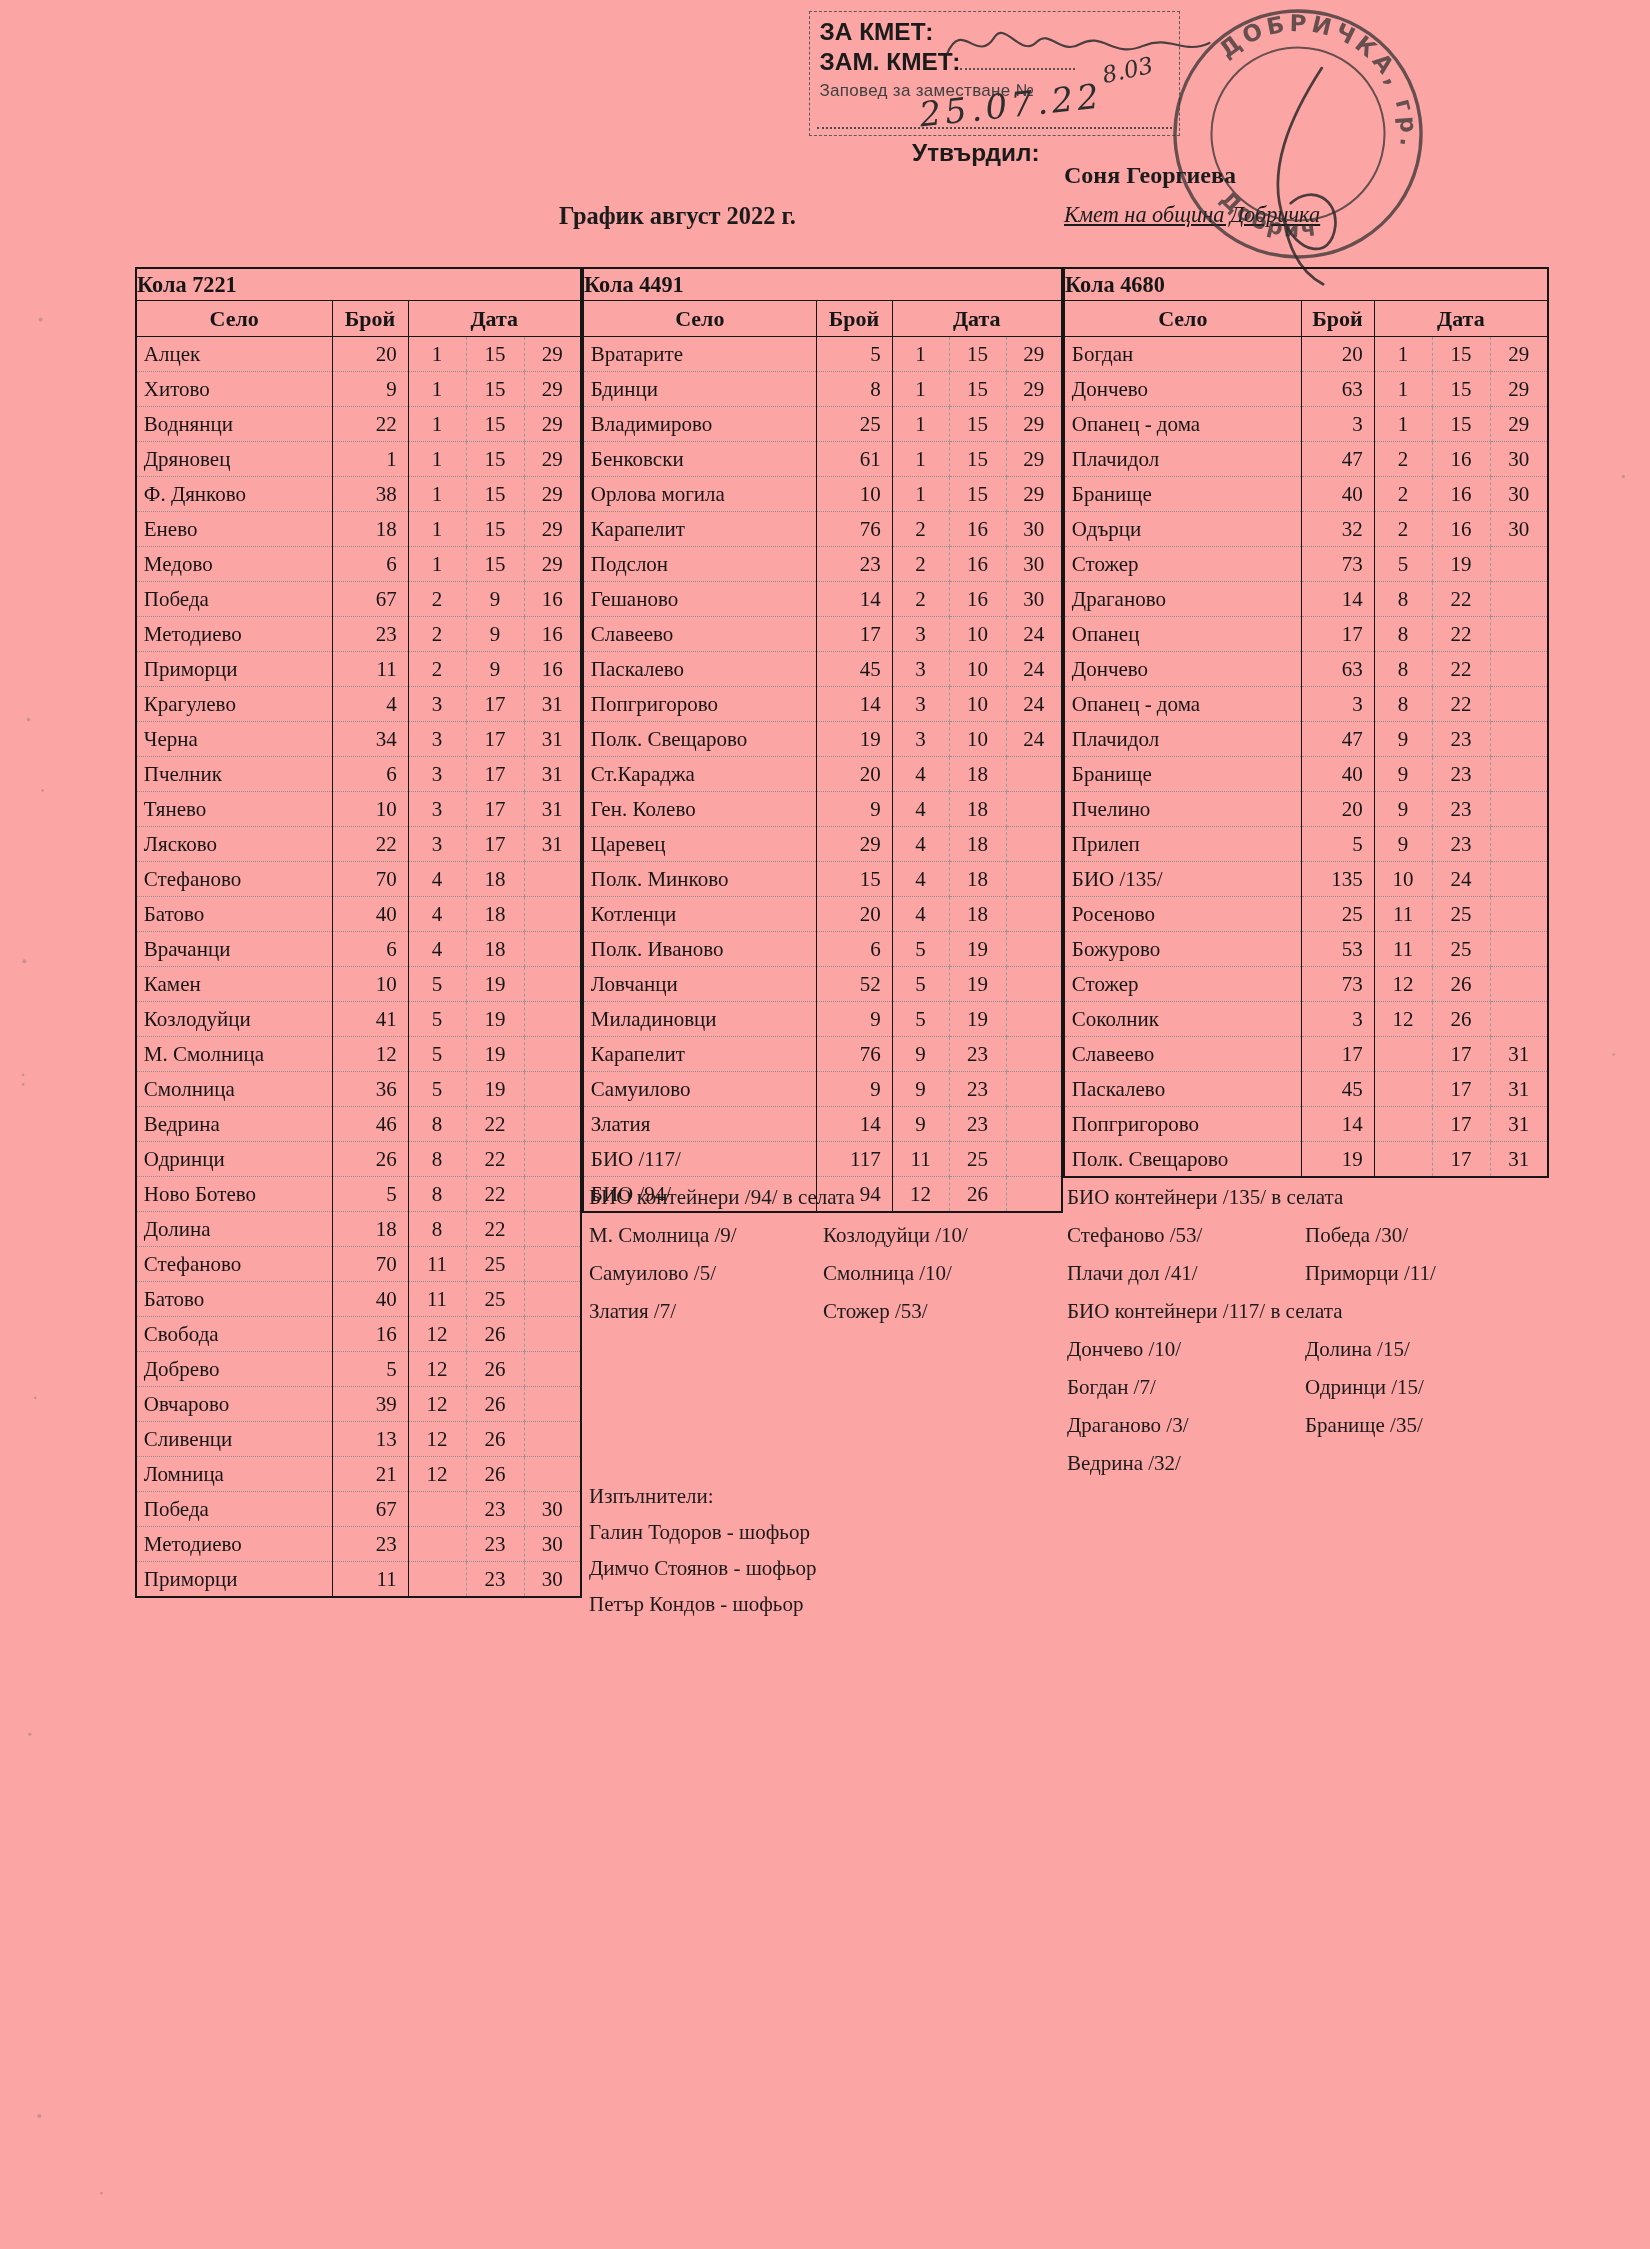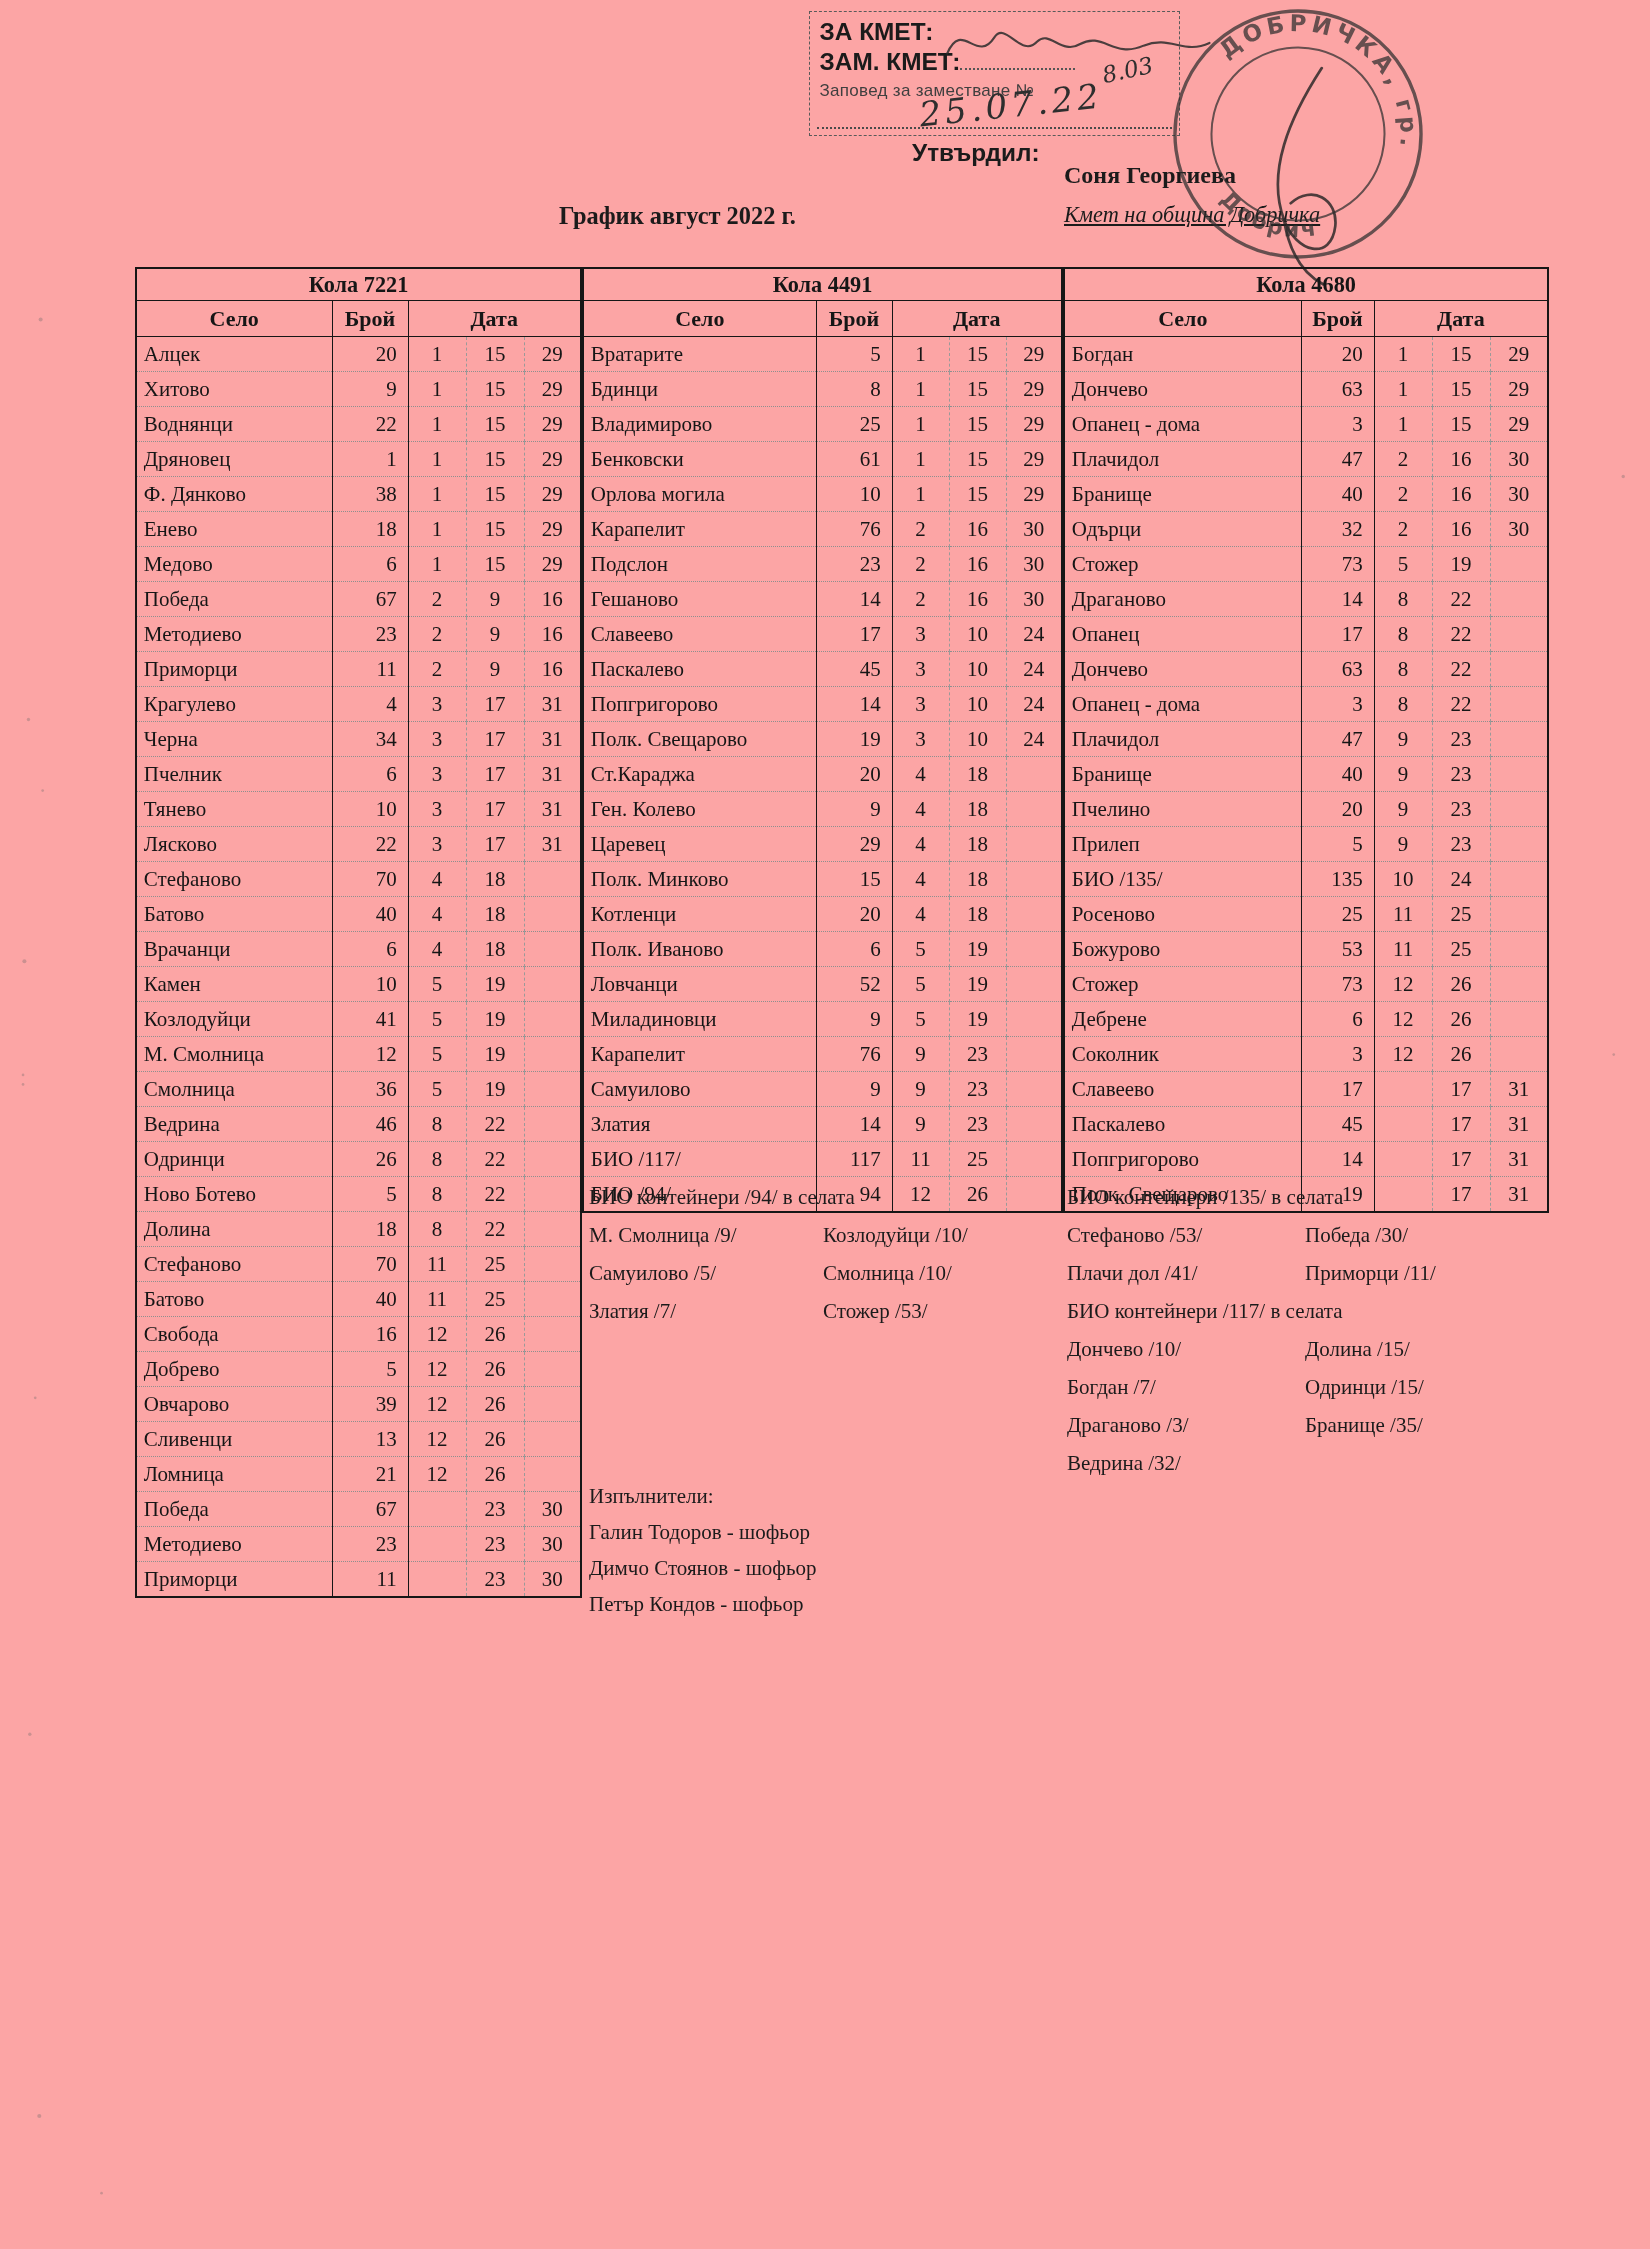--- a/index.html
+++ b/index.html
@@ -36,21 +36,21 @@
 
   
   .tables-wrap{left:135px;top:267px;display:flex;align-items:flex-start;}
   .sched{
     border-collapse:collapse;table-layout:fixed;
     font-family:"Liberation Serif", serif;
     font-size:21px;line-height:1.05;color:#161616;
     border:2px solid #161616;
   }
   .sched th,.sched td{padding:0;overflow:hidden;white-space:nowrap;}
-  .t-title{font-weight:bold;text-align:center;font-size:22.3px;height:31px;border-bottom:1.4px solid #161616;}
+  .t-title{font-weight:bold;text-align:left;font-size:22.3px;height:31px;border-bottom:1.4px solid #161616;}
   .h-selo,.h-broy,.h-data{font-weight:bold;text-align:center;font-size:22px;height:35px;border-bottom:1.4px solid #161616;}
   .h-selo,.h-broy{border-right:1.4px solid #161616;}
   .sched td{height:34px;border-bottom:0.7px dotted #8f8f8f;}
   td.c-selo{text-align:left;padding-left:6.8px;border-right:1.4px solid #161616;}
   td.c-broy{text-align:right;padding-right:10.8px;border-right:1.4px solid #161616;}
   td.c-d1,td.c-d2{border-right:0.7px dashed #9a9a9a;}
   td.c-d1,td.c-d2,td.c-d3{text-align:center;}
 
   
   .notes{font-size:21px;color:#1b1b1b;}
@@ -746,27 +746,20 @@
             <td class="c-d3"></td>
           </tr>
           <tr>
             <td class="c-selo">Стожер</td>
             <td class="c-broy">73</td>
             <td class="c-d1">12</td>
             <td class="c-d2">26</td>
             <td class="c-d3"></td>
           </tr>
           <tr>
-            <td class="c-selo">Дебрене</td>
-            <td class="c-broy">6</td>
-            <td class="c-d1">12</td>
-            <td class="c-d2">26</td>
-            <td class="c-d3"></td>
-          </tr>
-          <tr>
             <td class="c-selo">Соколник</td>
             <td class="c-broy">3</td>
             <td class="c-d1">12</td>
             <td class="c-d2">26</td>
             <td class="c-d3"></td>
           </tr>
           <tr>
             <td class="c-selo">Славеево</td>
             <td class="c-broy">17</td>
             <td class="c-d1"></td>

